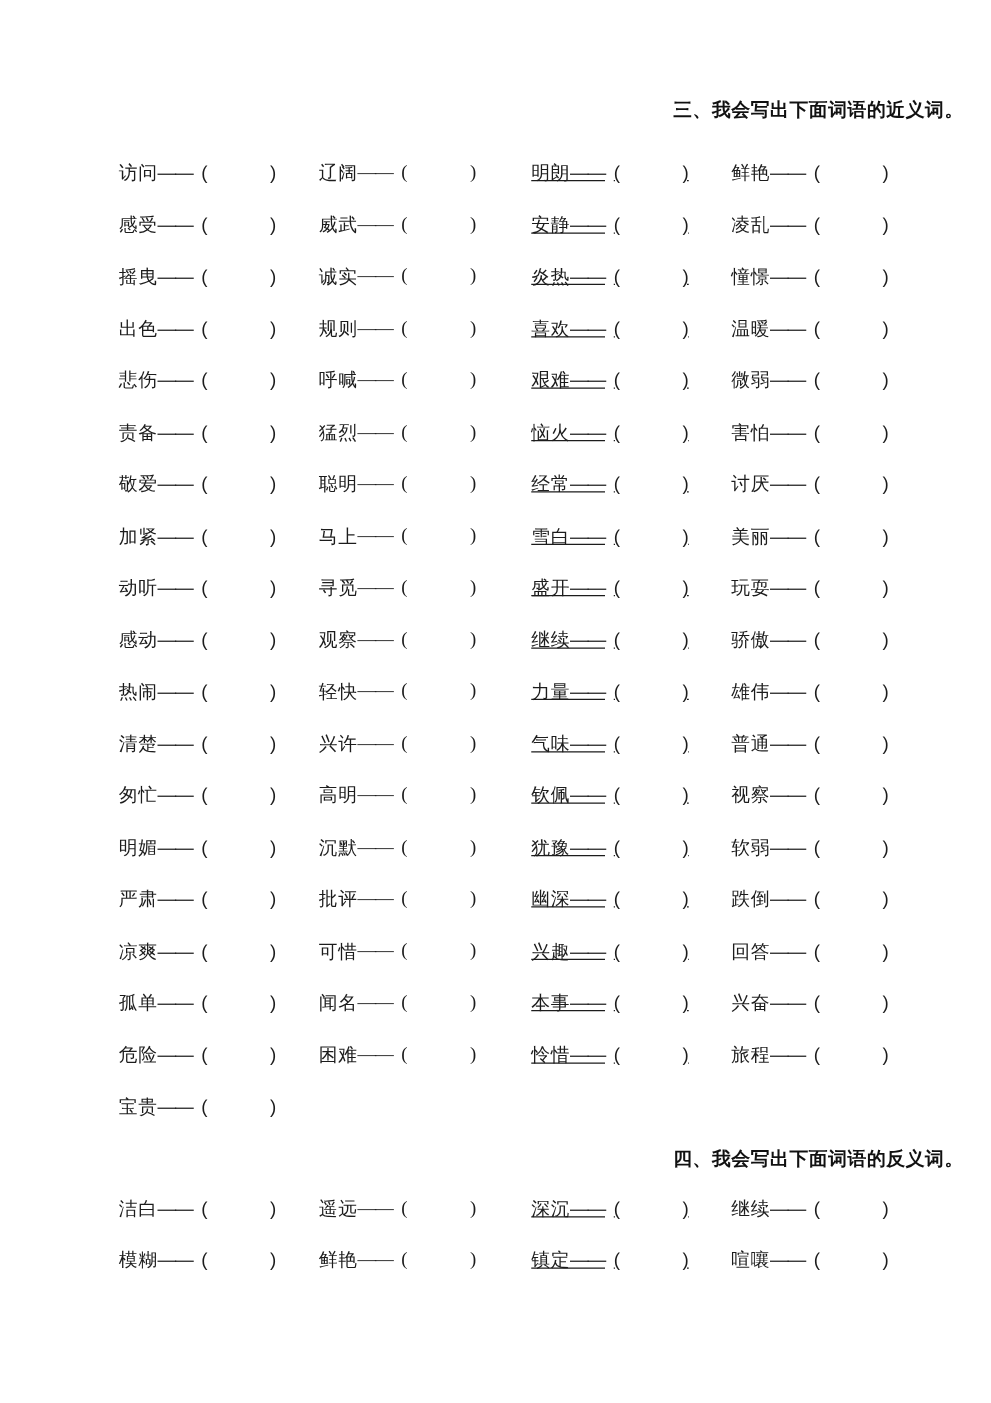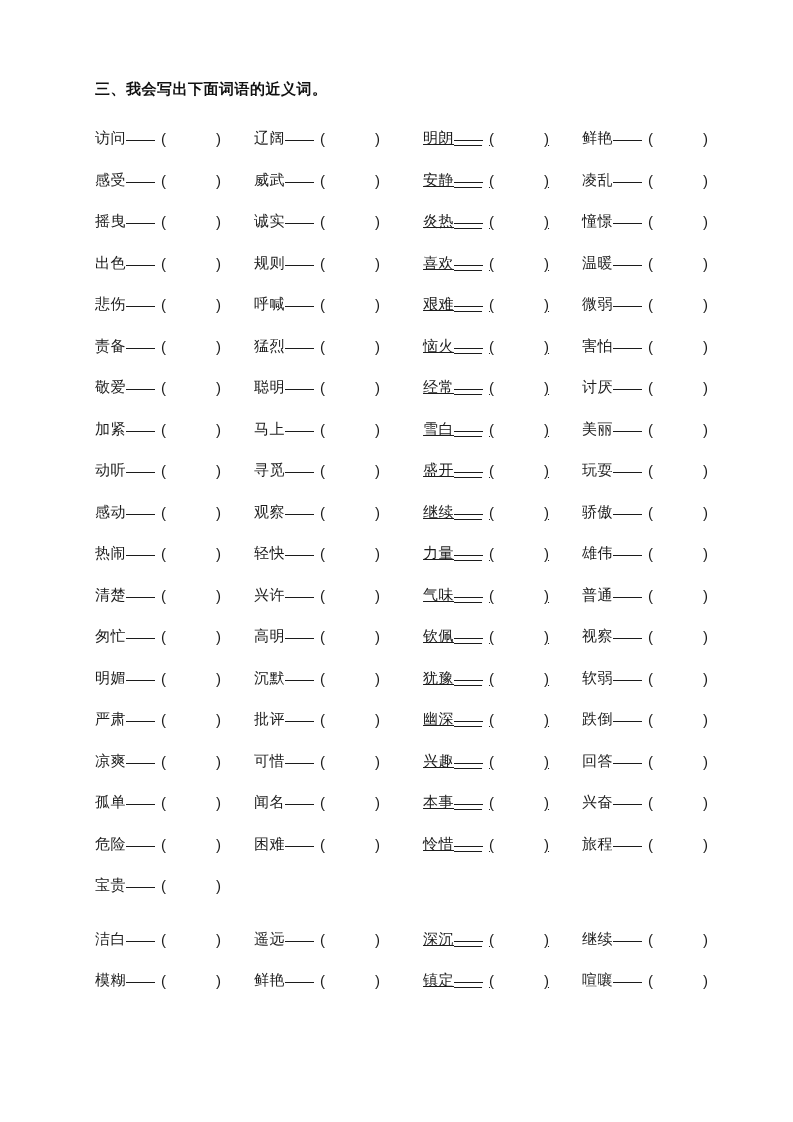--- a/index.html
+++ b/index.html
@@ -6,21 +6,21 @@
   html, body { margin: 0; padding: 0; background: #ffffff; }
   body { font-family: "Liberation Sans", "DejaVu Sans", sans-serif; }
   .page {
     width: 793px;
     height: 1122px;
     background: #ffffff;
     color: #1c1c1c;
     overflow: hidden;
     position: relative;
   }
-  .content { padding: 80px 34px 0 95px; }
+  .content { padding: 80px 22px 0 95px; text-align: right; }
   .ws-section { margin: 0; }
   .section-heading {
     font-size: 15px;
     font-weight: bold;
     line-height: 18px;
     height: 18px;
     letter-spacing: 0.5px;
     margin: 0 0 20px 0;
     color: #111111;
   }
@@ -33,21 +33,21 @@
     height: 41.5px;
     white-space: nowrap;
   }
   .word-item {
     display: inline-flex;
     align-items: center;
     font-size: 15px;
     color: #1c1c1c;
   }
   .word-item:nth-child(1) { width: 160px; }
-  .word-item:nth-child(2) { width: 170px; }
+  .word-item:nth-child(2) { width: 170px; font-family: Liberation Serif, serif; }
   .word-item:nth-child(3) { width: 160px; text-decoration: underline; }
   .word-item:nth-child(4) { width: 178px; }
   .word { letter-spacing: 0.5px; }
   .dash { letter-spacing: -1px; margin-right: 7px; }
   .open { margin-right: 0; }
   .blank { display: inline-block; width: 50px; height: 1em; }
   .close { }
 </style>
 </head>
 <body>
@@ -603,20 +603,21 @@
                 <span class="word">宝贵</span>
                 <span class="dash">——</span>
                 <span class="open">(</span>
                 <span class="blank"></span>
                 <span class="close">)</span>
               </span>
             </div>
           </div>
         </section>
         <section class="ws-section">
+          <div class="section-heading">四、我会写出下面词语的反义词。</div>
           <div class="rows">
             <div class="word-row">
               <span class="word-item">
                 <span class="word">洁白</span>
                 <span class="dash">——</span>
                 <span class="open">(</span>
                 <span class="blank"></span>
                 <span class="close">)</span>
               </span>
               <span class="word-item">

